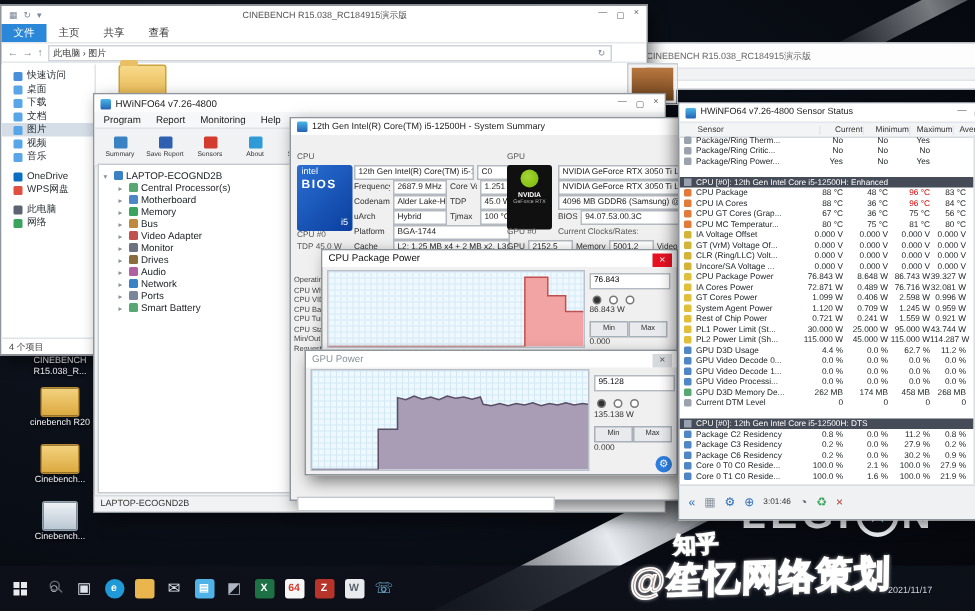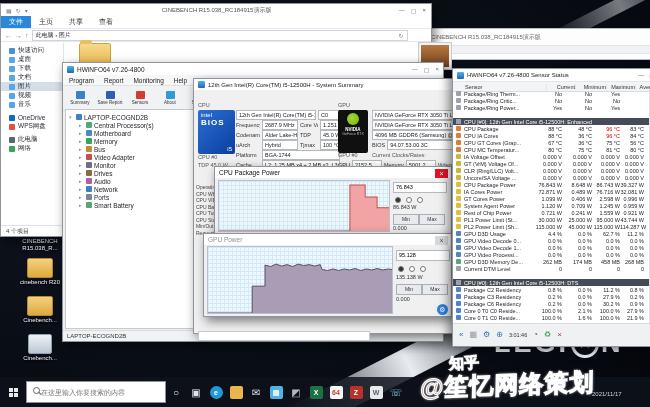--- a/index.html
+++ b/index.html
@@ -794,21 +794,20 @@
 
   <div class="taskbar">
     <div class="startbtn">
       <span class="winflag">
           <span></span>
           <span></span>
           <span></span>
           <span></span>
         </span>
     </div>
-    <input class="tsearch" placeholder="在这里输入你要搜索的内容" style="">
     <div class="tbicons">
         <div class="tbslot">
           <span class="tbg round" style="color: rgb(223, 227, 234);">○</span>
         </div>
         <div class="tbslot">
           <span class="tbg" style="color: rgb(223, 227, 234);">▣</span>
         </div>
         <div class="tbslot">
           <span class="tbg filled round" style="background: rgb(31, 154, 215); color: rgb(255, 255, 255);">e</span>
         </div>

